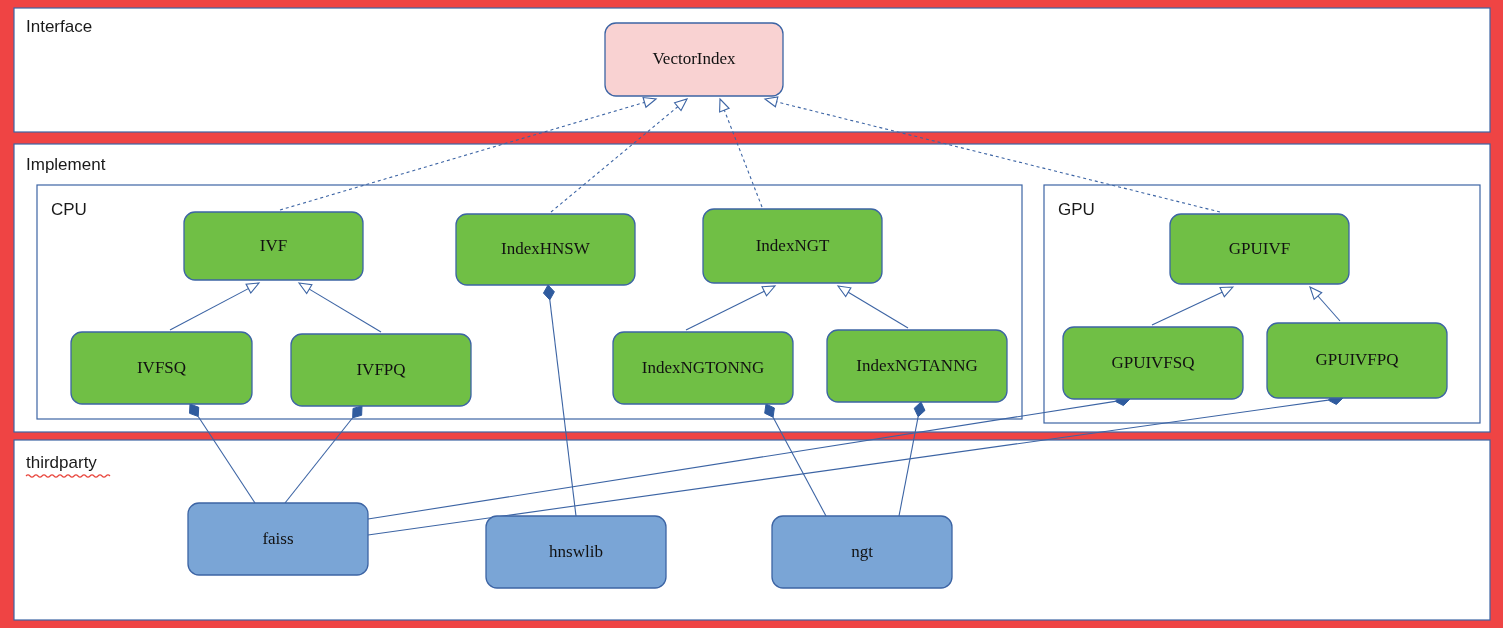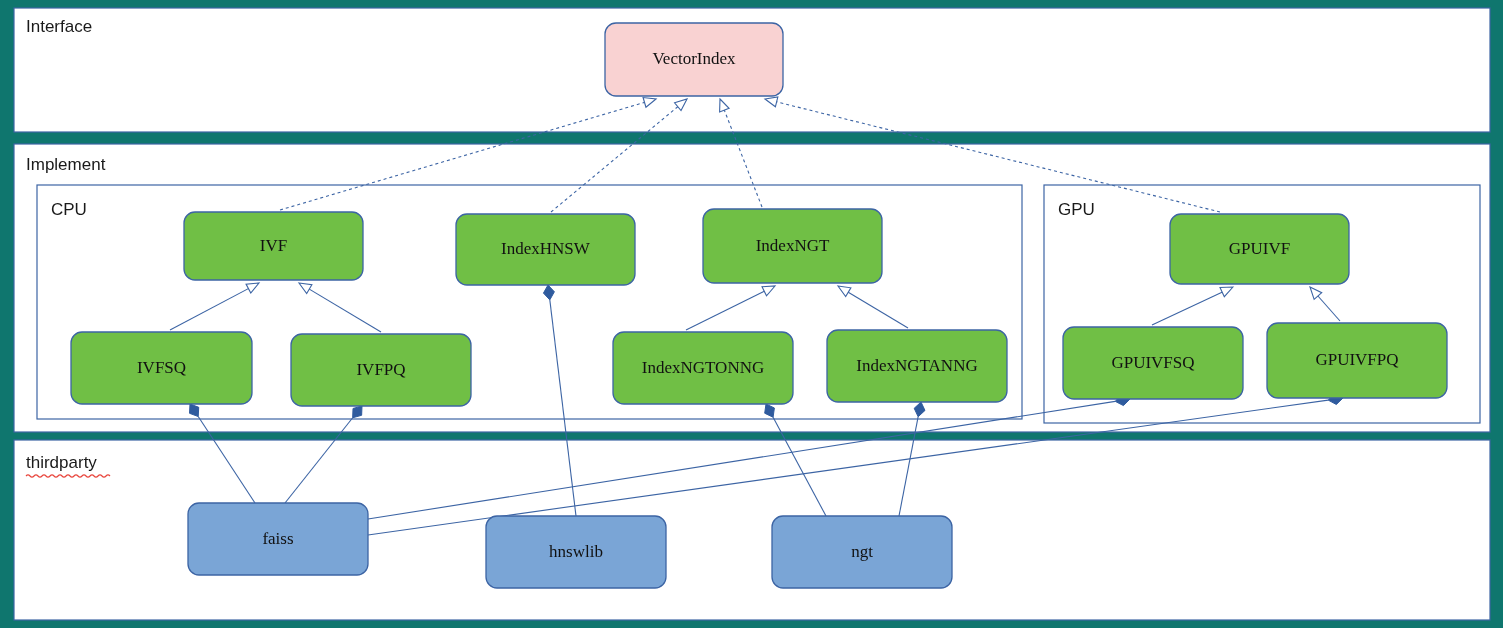--- a/index.html
+++ b/index.html
@@ -10,21 +10,21 @@
   body {
     width: 1503px;
     height: 628px;
     font-family: "Liberation Sans", sans-serif;
     overflow: hidden;
   }
   #diagram-root {
     position: relative;
     width: 1503px;
     height: 628px;
-    background: #0f766e;
+    background: #ef4444;
   }
   svg#diagram {
     display: block;
     width: 1503px;
     height: 628px;
   }
   .group-frame {
     fill: #ffffff;
     stroke: #3C64A4;
     stroke-width: 1.2;

